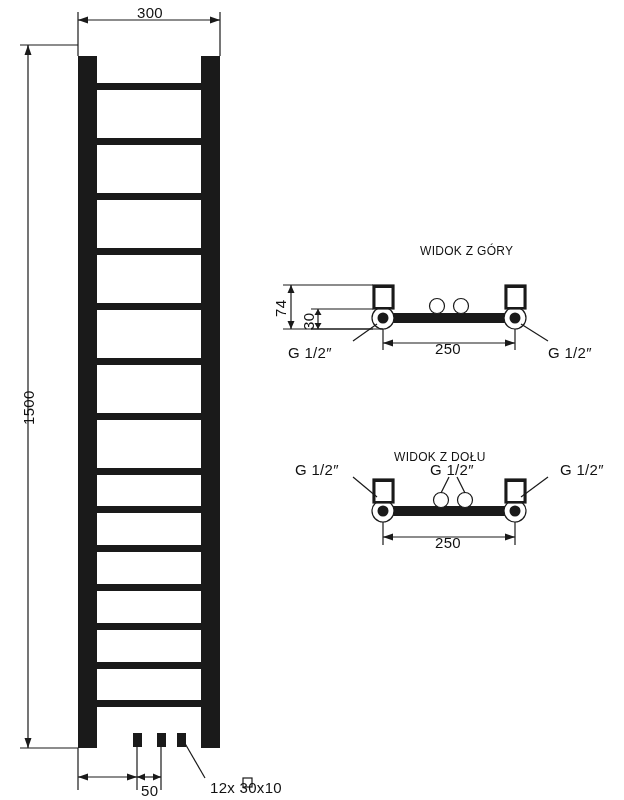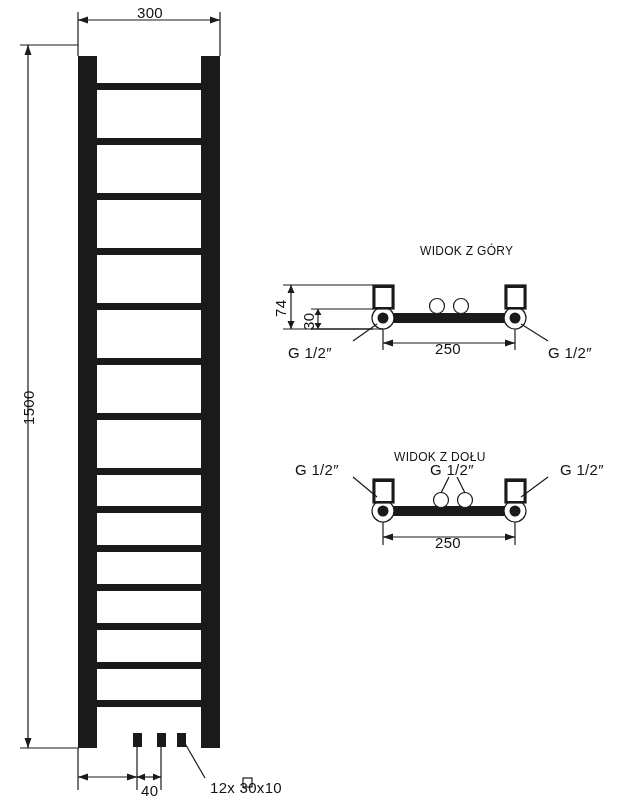--- a/index.html
+++ b/index.html
@@ -191,21 +191,21 @@
       </g>
 
     </g>
   </svg>
 
   <div class="lbl" style="left:137px; top:4px;">300</div>
 
   <div class="lbl rot" style="left:20px; top:425px; transform:rotate(-90deg);">1500</div>
 
   <div class="lbl" style="left:93px; top:816px;font-weight:bold;">125</div>
-  <div class="lbl" style="left:141px; top:782px;">40</div>
+  <div class="lbl" style="left:141px; top:782px;">50</div>
   <div class="lbl" style="left:210px; top:779px;">12x    30x10</div>
 
   <div class="lbl big" style="left:420px; top:244px;">WIDOK Z GÓRY</div>
   <div class="lbl rot" style="left:272px; top:317px; transform:rotate(-90deg);">74</div>
   <div class="lbl rot" style="left:300px; top:330px; transform:rotate(-90deg);">30</div>
   <div class="lbl" style="left:435px; top:340px;">250</div>
   <div class="lbl" style="left:288px; top:344px;">G 1/2″</div>
   <div class="lbl" style="left:548px; top:344px;">G 1/2″</div>
 
   <div class="lbl big" style="left:394px; top:450px;">WIDOK Z DOŁU</div>

